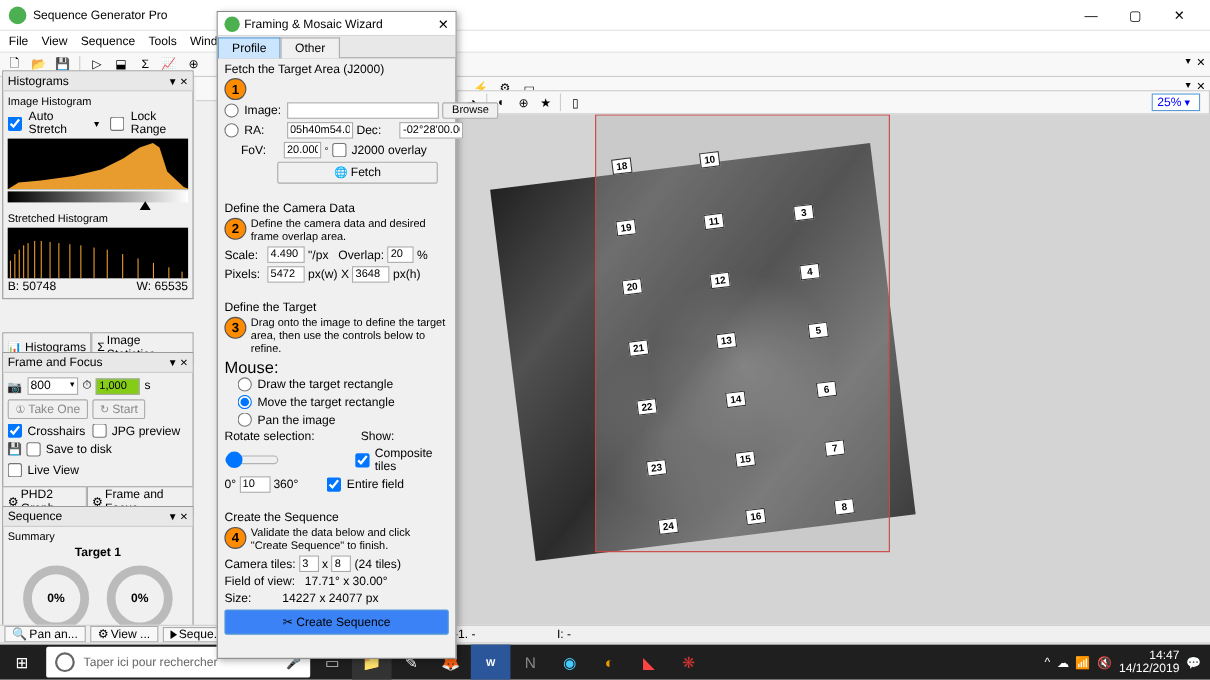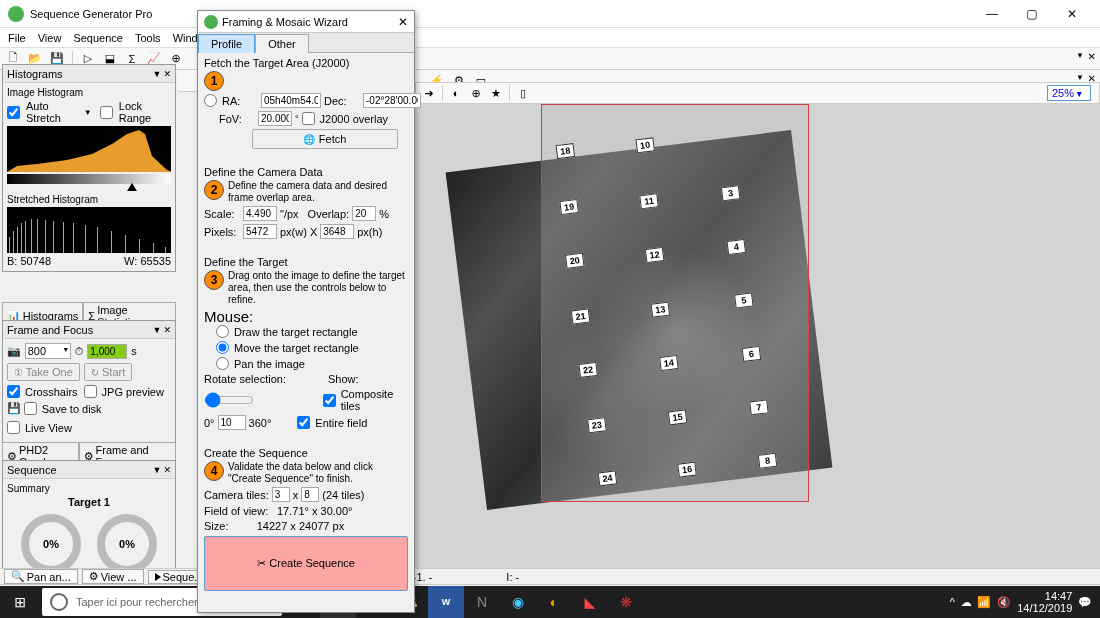--- a/index.html
+++ b/index.html
@@ -70,21 +70,21 @@
 .form-row { display: flex; align-items: center; gap: 3px; margin-bottom: 3px; font-size: 10px; }
 .form-row label { min-width: 36px; }
 input[type=radio], input[type=checkbox] { margin: 0 2px 0 0; }
 .txtfield { border: 1px solid #aaa; background: #fff; padding: 1px 2px; font-size: 10px; }
 .combo { border: 1px solid #aaa; background: #fff; padding: 1px 2px; font-size: 10px; position: relative; }
 .combo::after { content: "▾"; position: absolute; right: 2px; font-size: 8px; }
 .btn { border: 1px solid #aaa; background: #f0f0f0; padding: 1px 8px; font-size: 10px; cursor: pointer; border-radius: 2px; }
 .btn-wide { width: 100%; text-align: center; padding: 3px; }
 .spinner { border: 1px solid #aaa; background: #fff; padding: 1px 2px; font-size: 10px; width: 34px; }
 .slider { width: 40px; }
-.create-btn { border: 1px solid #5a9bd4; background: #fca5a5; padding: 20px; text-align: center; cursor: pointer; border-radius: 2px; margin-top: 4px; }
+.create-btn { border: 1px solid #5a9bd4; background: #3b82f6; padding: 4px; text-align: center; cursor: pointer; border-radius: 2px; margin-top: 4px; }
 
 
 .imgtoolbar { position: absolute; left: 415px; right: 0; top: 82px; height: 22px; background: #f8f8f8; border: 1px solid #ccc; display: flex; align-items: center; padding: 0 4px; gap: 2px; }
 .zoom-combo { position: absolute; right: 8px; border: 1px solid #5a9bd4; background: #fff; padding: 1px 4px; font-size: 10px; width: 44px; color: #00f; }
 .imgarea { position: absolute; left: 415px; right: 0; top: 104px; bottom: 50px; background: #d4d4d4; overflow: hidden; }
 .mosaic-frame { position: absolute; left: 126px; top: 0; width: 268px; height: 398px; border: 1px solid #c44; background: rgba(180,180,180,0.3); }
 .nebula-layer { position: absolute; left: 50px; top: 46px; width: 348px; height: 340px; background: linear-gradient(135deg, #2a2a2a, #555, #333, #666, #444); transform: rotate(-7deg); filter: contrast(1.1); }
 .nebula-layer::before { content:""; position:absolute; inset:0; background: radial-gradient(circle at 60% 55%, rgba(255,255,255,0.25), transparent 30%), radial-gradient(circle at 40% 70%, rgba(255,255,255,0.15), transparent 25%); }
 .grid-overlay { position: absolute; left: 108px; top: 8px; width: 302px; height: 388px; transform: rotate(-7deg); }
 .tile-label { position: absolute; width: 18px; height: 14px; background: #fff; border: 1px solid #333; font-size: 9px; font-weight: bold; display: flex; align-items: center; justify-content: center; }
@@ -305,20 +305,26 @@
     <div class="dlg-tab">Other</div>
   </div>
   <div class="dlg-body">
     <div class="dlg-section">
       <div class="sec-title">Fetch the Target Area (J2000)</div>
       <div class="step-row">
         <div class="step-num">1</div>
       </div>
       <div class="form-row">
         <input type="radio" name="src" style="">
+          <label>Image:</label>
+        <input class="txtfield" style="flex: 1 1 0%;">
+        <button class="btn">Browse</button>
+      </div>
+      <div class="form-row">
+        <input type="radio" name="src" style="">
           <label>RA:</label>
         <input class="txtfield" style="width: 60px;" value="05h40m54.00s">
         <label>Dec:</label>
         <input class="txtfield" style="width: 58px;" value="-02°28'00.00&quot;">
       </div>
       <div class="form-row">
         <span style="width:12px"></span>
           <label>FoV:</label>
         <input class="spinner" value="20.000" style="">
         <span style="font-size:9px">°</span>

